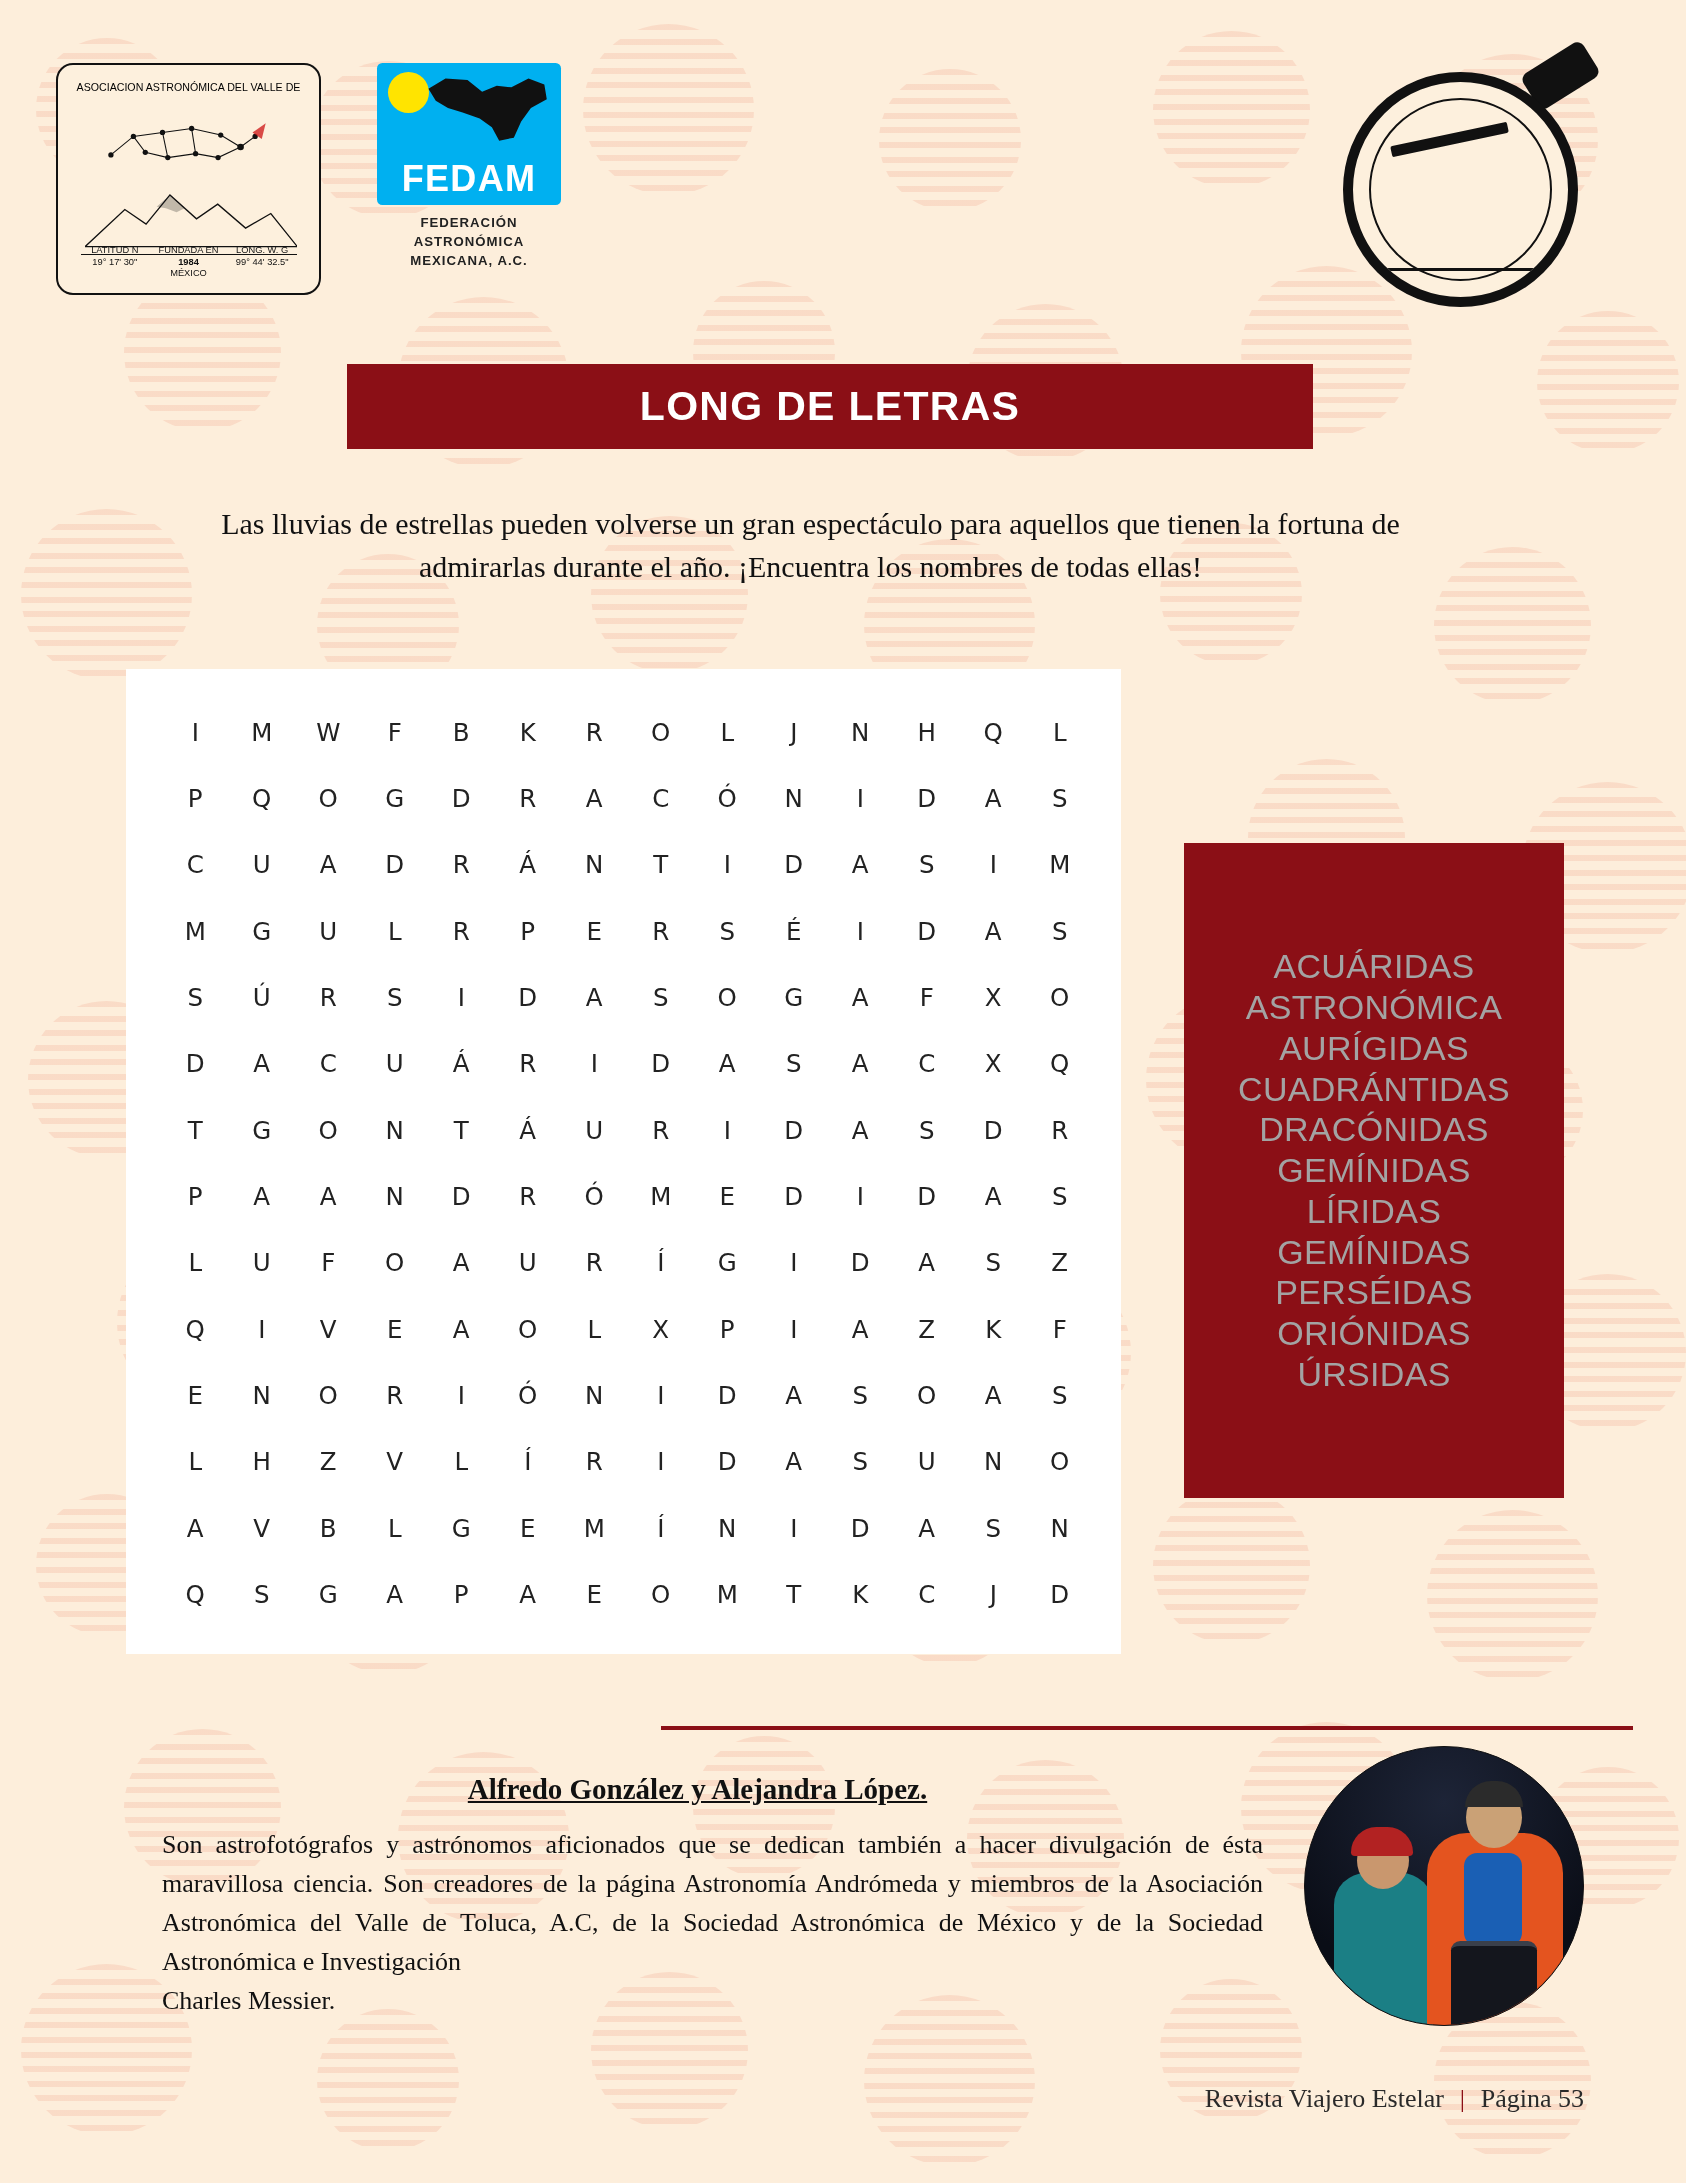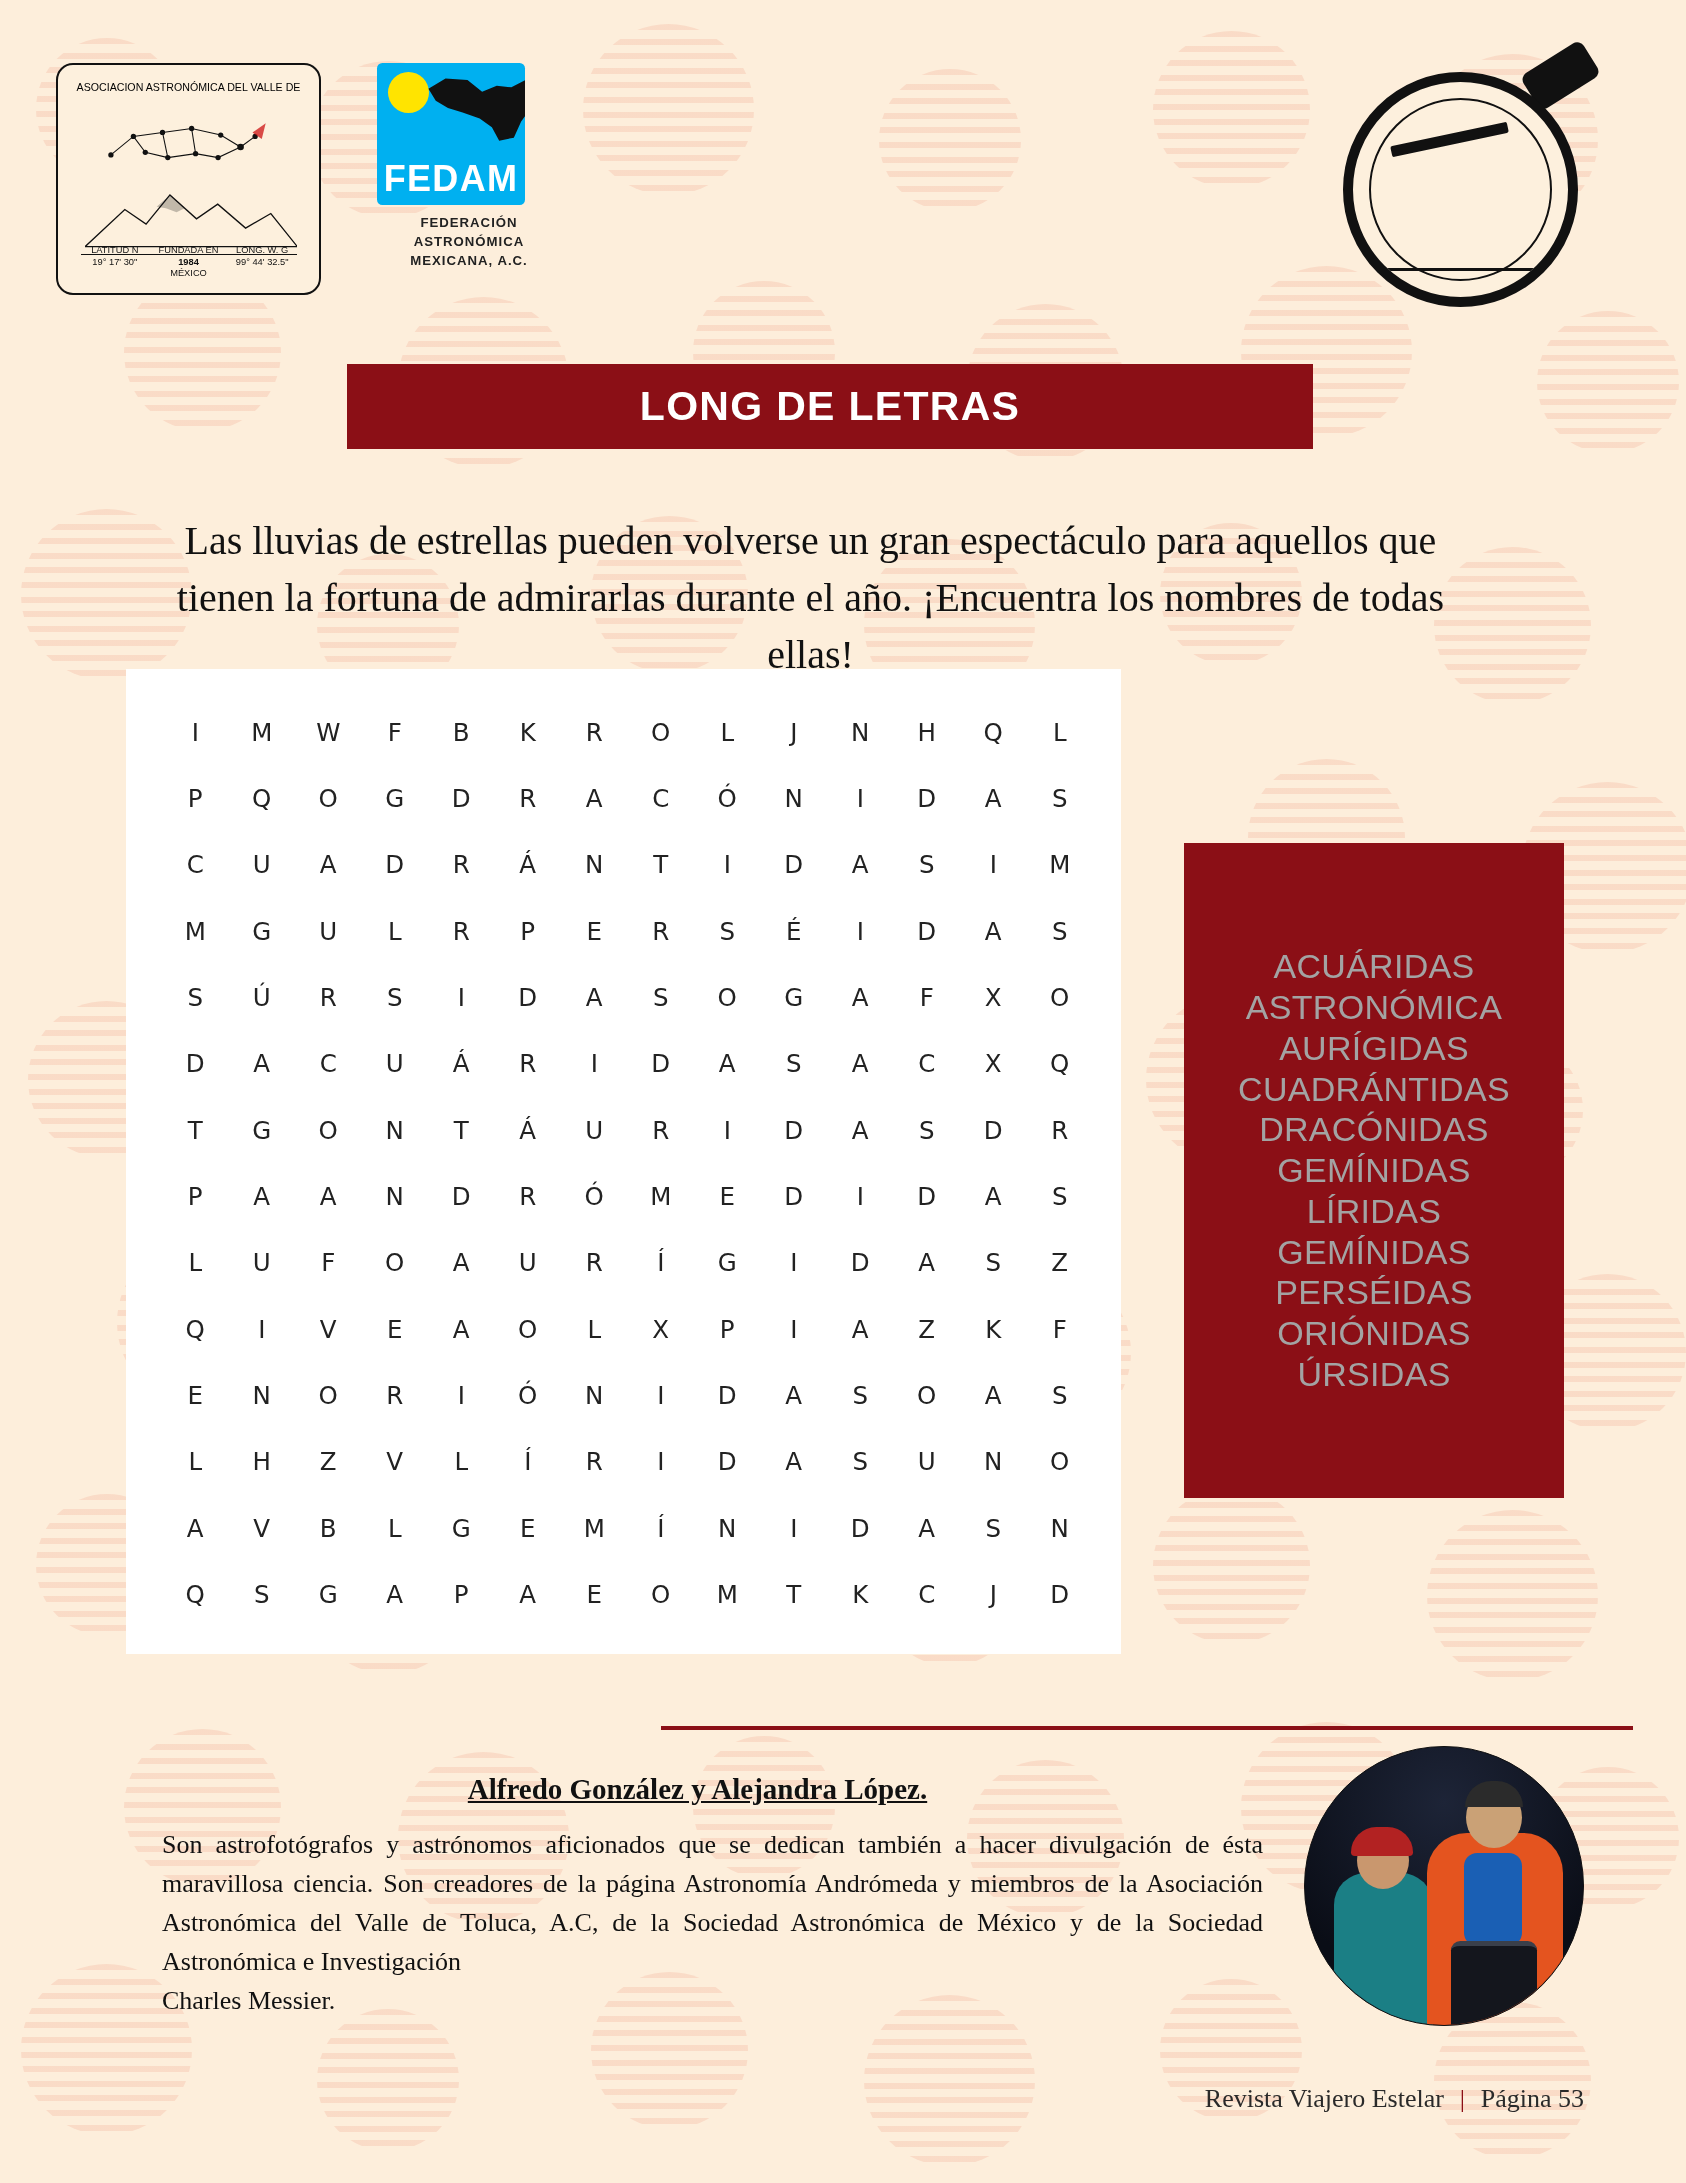--- a/index.html
+++ b/index.html
@@ -96,21 +96,21 @@
   .aavt-logo .foot-row b { display: block; font-size: 9.3px; }
 
   .fedam-logo {
     position: absolute;
     left: 377px;
     top: 63px;
     width: 192px;
     height: 231px;
   }
   .fedam-box {
-    width: 148px;
+    width: 184px;
     height: 142px;
     background: #00b0f0;
     border-radius: 5.3px;
     position: relative;
     overflow: hidden;
   }
   .fedam-box .moon {
     position: absolute;
     left: 10.6px;
     top: 9.3px;
@@ -237,21 +237,21 @@
     letter-spacing: 1.3px;
   }
 
   .intro {
     position: absolute;
     left: 169px;
     top: 473px;
     width: 1283px;
     text-align: center;
     font-family: "Liberation Serif", serif;
-    font-size: 40px;
+    font-size: 30px;
     line-height: 1.42;
     color: #111;
   }
 
   
   .grid-card {
     position: absolute;
     left: 126px;
     top: 669px;
     width: 995px;

